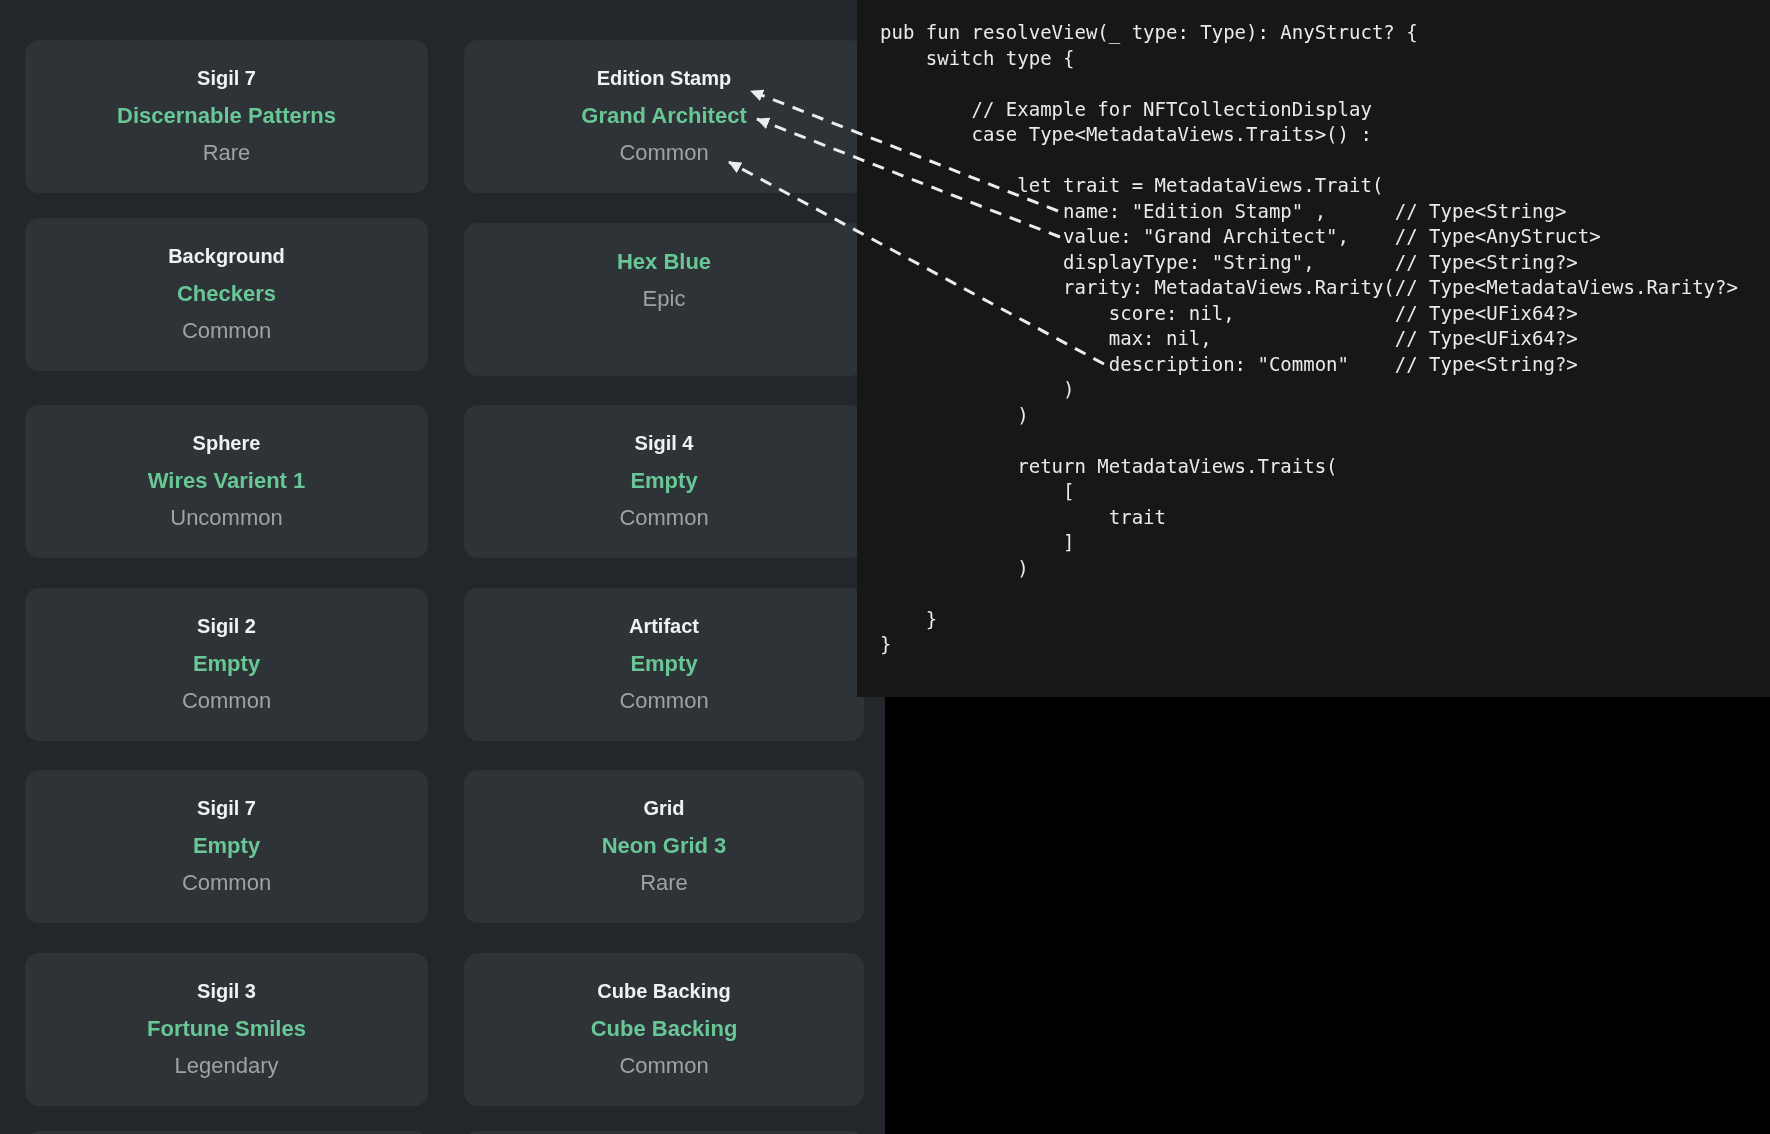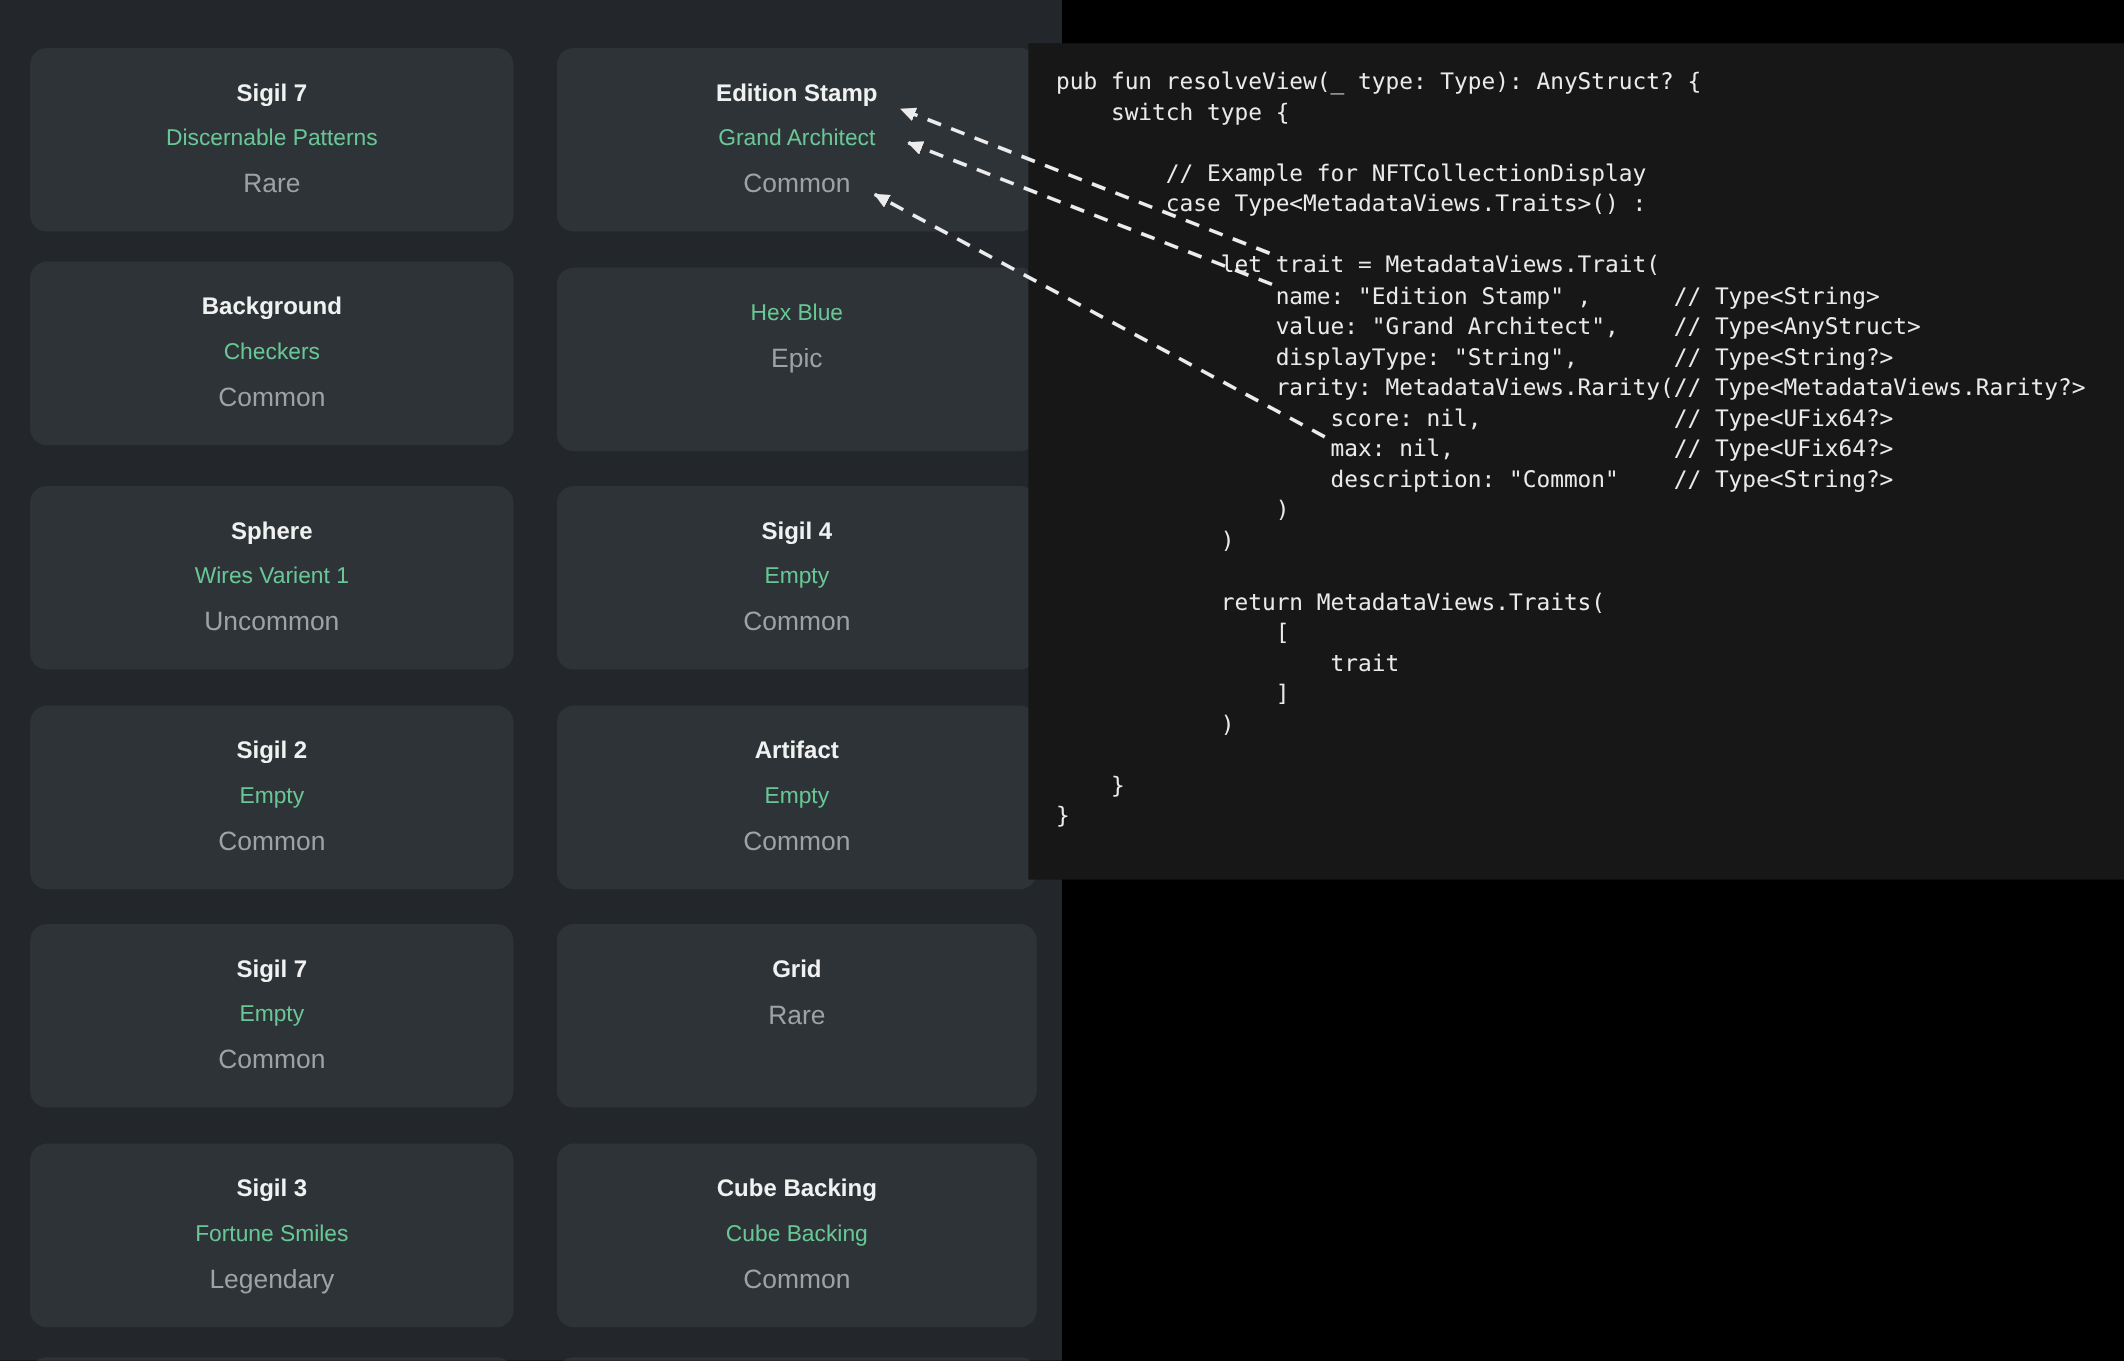--- a/index.html
+++ b/index.html
@@ -43,37 +43,37 @@
   }
   .card-line{
     height:37px;line-height:37px;
     white-space:nowrap;
   }
   .card-title{
     font-size:20px;font-weight:700;
     color:var(--card-title);
   }
   .card-value{
-    font-size:19px;
+    font-size:22px;
     color:var(--card-value);
+    font-weight:bold;
   }
   .card-rarity{
     font-size:22px;
     color:var(--card-rarity);
   }
   
   .code-panel{
     position:absolute;left:857px;top:0;
     width:913px;height:697px;
     background:var(--code-bg);
     z-index:2;
     box-sizing:border-box;
     padding:20px 0 0 23px;
     overflow:hidden;
-    margin-top:36px;
   }
   .code-line{
     font-family:"DejaVu Sans Mono","Liberation Mono",monospace;
     font-size:19px;
     line-height:25.5px;
     min-height:25.5px;
     color:var(--code-text);
     white-space:pre;
   }
   
@@ -137,20 +137,21 @@
     <div class="card-line card-value">Empty</div>
     <div class="card-line card-rarity">Common</div>
   </div>
         <div class="card" style="left: 25px; top: 770px; width: 403px; height: 153px;">
     <div class="card-line card-title">Sigil 7</div>
     <div class="card-line card-value">Empty</div>
     <div class="card-line card-rarity">Common</div>
   </div>
         <div class="card" style="left: 464px; top: 770px; width: 400px; height: 153px;">
     <div class="card-line card-title">Grid</div>
+    <div class="card-line card-value">Neon Grid 3</div>
     <div class="card-line card-rarity">Rare</div>
   </div>
         <div class="card" style="left: 25px; top: 953px; width: 403px; height: 153px;">
     <div class="card-line card-title">Sigil 3</div>
     <div class="card-line card-value">Fortune Smiles</div>
     <div class="card-line card-rarity">Legendary</div>
   </div>
         <div class="card" style="left: 464px; top: 953px; width: 400px; height: 153px;">
     <div class="card-line card-title">Cube Backing</div>
     <div class="card-line card-value">Cube Backing</div>

